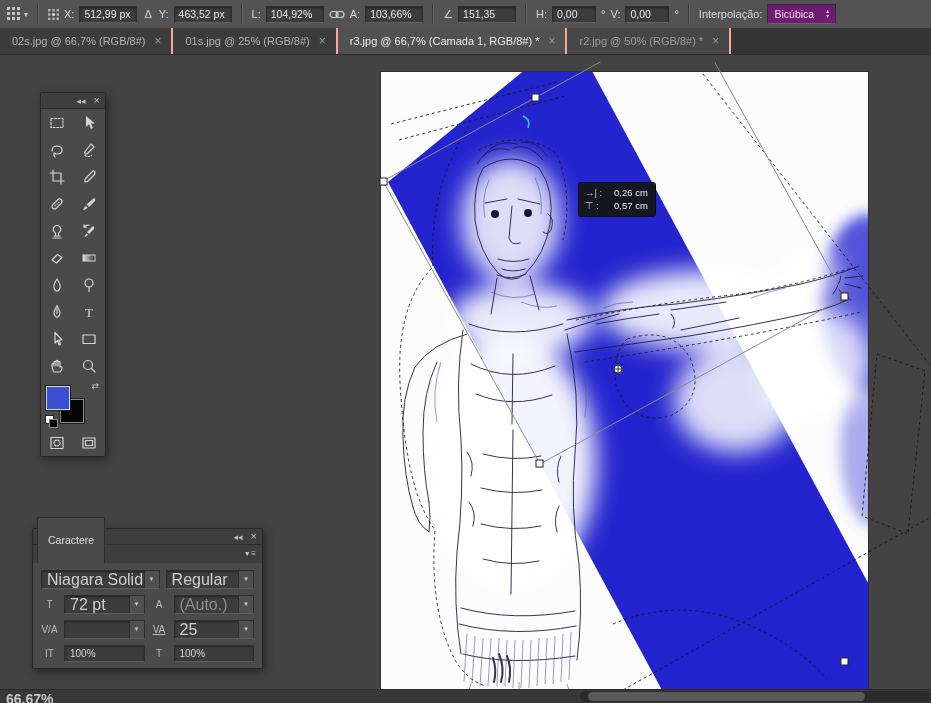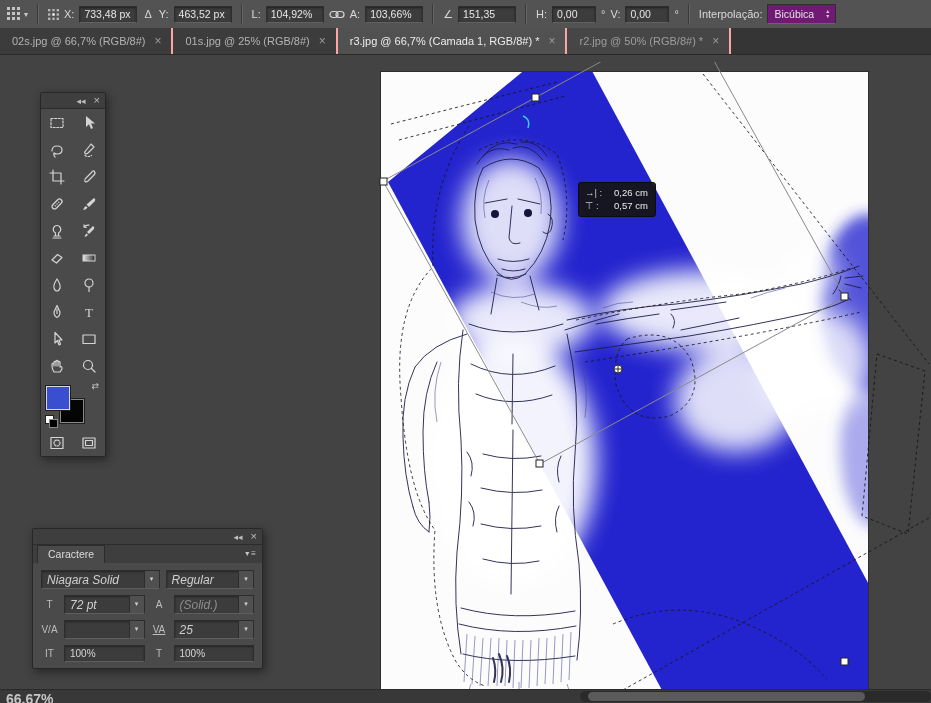--- a/index.html
+++ b/index.html
@@ -64,29 +64,29 @@
   .swap-icon{position:absolute;right:6px;top:2px;font-size:9px;color:#c7c7c7;z-index:3;}
   .default-icon{position:absolute;left:4px;bottom:2px;width:12px;height:12px;z-index:3;}
   .default-icon .mini-fg{position:absolute;left:0;top:0;width:7px;height:7px;background:#fff;border:1px solid #222;}
   .default-icon .mini-bg{position:absolute;left:4px;top:4px;width:7px;height:7px;background:#000;border:1px solid #888;}
 
   
   .char-panel{position:absolute;left:32px;top:474px;width:229px;background:#4a4a4a;
     border:1px solid #272727;border-radius:2px;box-shadow:2px 3px 10px rgba(0,0,0,.45);z-index:20;}
   .panel-tabbar{height:18px;background:#3e3e3e;display:flex;align-items:flex-end;position:relative;}
   .panel-tab{height:17px;line-height:17px;background:#4a4a4a;border:1px solid #2c2c2c;border-bottom:none;
-    padding:0 10px;font-size:10.5px;color:#dcdcdc;margin-left:4px;}
+    padding:14px 10px;font-size:10.5px;color:#dcdcdc;margin-left:4px;}
   .panel-menu{position:absolute;right:6px;top:4px;font-size:8px;color:#c7c7c7;display:flex;gap:2px;align-items:center;}
   .char-body{padding:7px 8px 6px 8px;display:flex;flex-direction:column;gap:6px;}
   .char-row{display:flex;align-items:center;gap:6px;}
   .char-icon{width:17px;text-align:center;font-size:10px;color:#bdbdbd;flex:none;}
   .underline{text-decoration:underline;}
   .dd{height:17px;background:#3c3c3c;border:1px solid #2d2d2d;border-bottom-color:#5e5e5e;
     box-shadow:inset 0 1px 2px rgba(0,0,0,.4);display:flex;align-items:center;min-width:0;}
-  .dd-value{flex:1;padding:0 5px;font-size:12px;color:#cfcfcf;overflow:hidden;white-space:nowrap;font-style:italic;}
+  .dd-value{flex:1;padding:0 5px;font-size:16px;color:#cfcfcf;overflow:hidden;white-space:nowrap;}
   .dd-value.disabled{color:#8d8d8d;}
   .dd-btn{width:14px;align-self:stretch;background:#505050;border-left:1px solid #2d2d2d;
     text-align:center;font-size:7px;line-height:16px;color:#cdcdcd;}
   .tf{width:52px;height:15px;background:#3c3c3c;border:1px solid #2d2d2d;border-bottom-color:#5e5e5e;
     box-shadow:inset 0 1px 2px rgba(0,0,0,.4);font-size:10px;color:#d6d6d6;padding:0 5px;line-height:15px;}
   .cor-label{font-size:10.5px;color:#d2d2d2;margin-left:8px;}
   .cor-swatch{width:46px;height:14px;background:#2c3cc0;border:1px solid #161616;
     box-shadow:inset 0 0 0 1px #8a8fbf;}
 
   
@@ -130,21 +130,21 @@
             <rect x="0" y="4.3" width="2.4" height="2.4"></rect>
             <rect x="4.3" y="4.3" width="2.4" height="2.4" fill="#ffffff"></rect>
             <rect x="8.6" y="4.3" width="2.4" height="2.4"></rect>
             <rect x="0" y="8.6" width="2.4" height="2.4"></rect>
             <rect x="4.3" y="8.6" width="2.4" height="2.4"></rect>
             <rect x="8.6" y="8.6" width="2.4" height="2.4"></rect>
           </g>
       </svg>
     </div>
     <span class="ob-label">X:</span>
-    <span class="ob-field">733,48 px</span>
+    <span class="ob-field">512,99 px</span>
     <span class="ob-btn">Δ</span>
     <span class="ob-label">Y:</span>
     <span class="ob-field">463,52 px</span>
     <div class="sep"></div>
     <span class="ob-label">L:</span>
     <span class="ob-field">104,92%</span>
     <span class="ob-item">
       <svg width="16" height="11" viewBox="0 0 16 11" class="ticon">
           <rect x="1" y="2.5" width="8" height="6" rx="3"></rect>
           <rect x="7" y="2.5" width="8" height="6" rx="3"></rect>
@@ -471,21 +471,21 @@
           </div>
         </div>
         <div class="char-row">
           <span class="char-icon big">T</span>
           <div class="dd" style="flex:1">
             <span class="dd-value">72 pt</span>
             <span class="dd-btn">▾</span>
           </div>
           <span class="char-icon">A</span>
           <div class="dd" style="flex:1">
-            <span class="dd-value disabled">(Solid.)</span>
+            <span class="dd-value disabled">(Auto.)</span>
             <span class="dd-btn">▾</span>
           </div>
         </div>
         <div class="char-row">
           <span class="char-icon sml">V/A</span>
           <div class="dd" style="flex:1">
             <span class="dd-value"></span>
             <span class="dd-btn">▾</span>
           </div>
           <span class="char-icon sml underline">VA</span>

